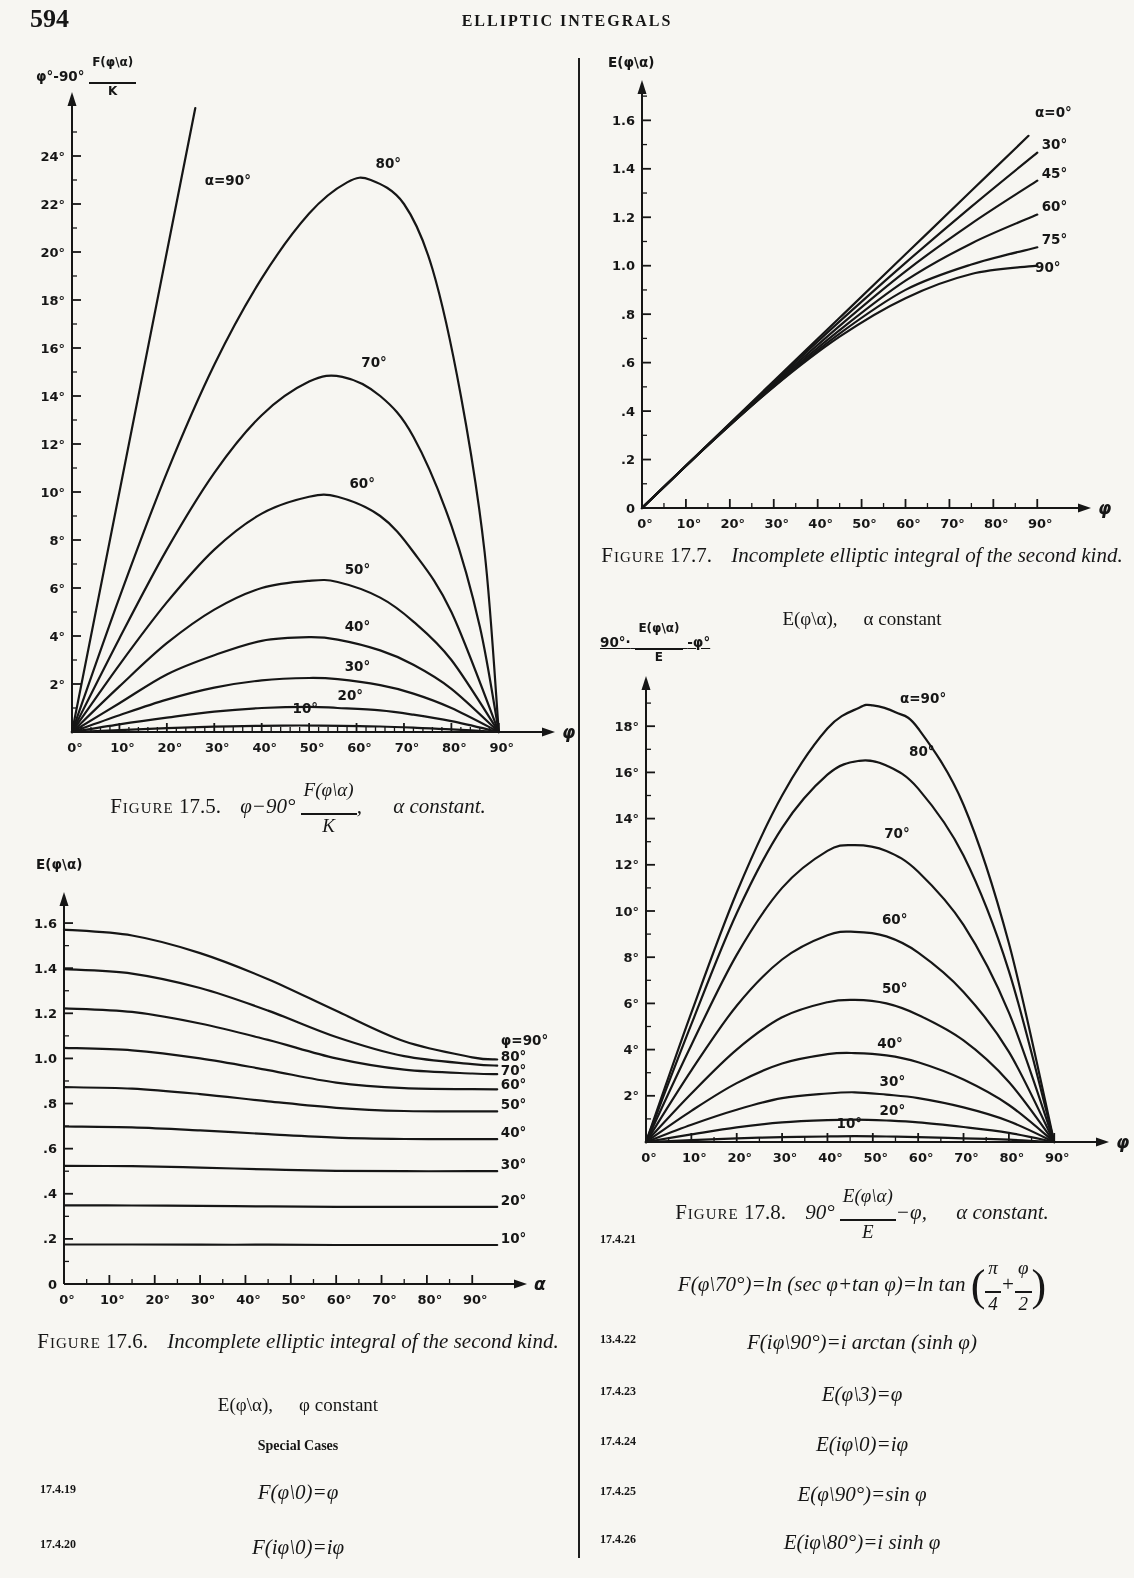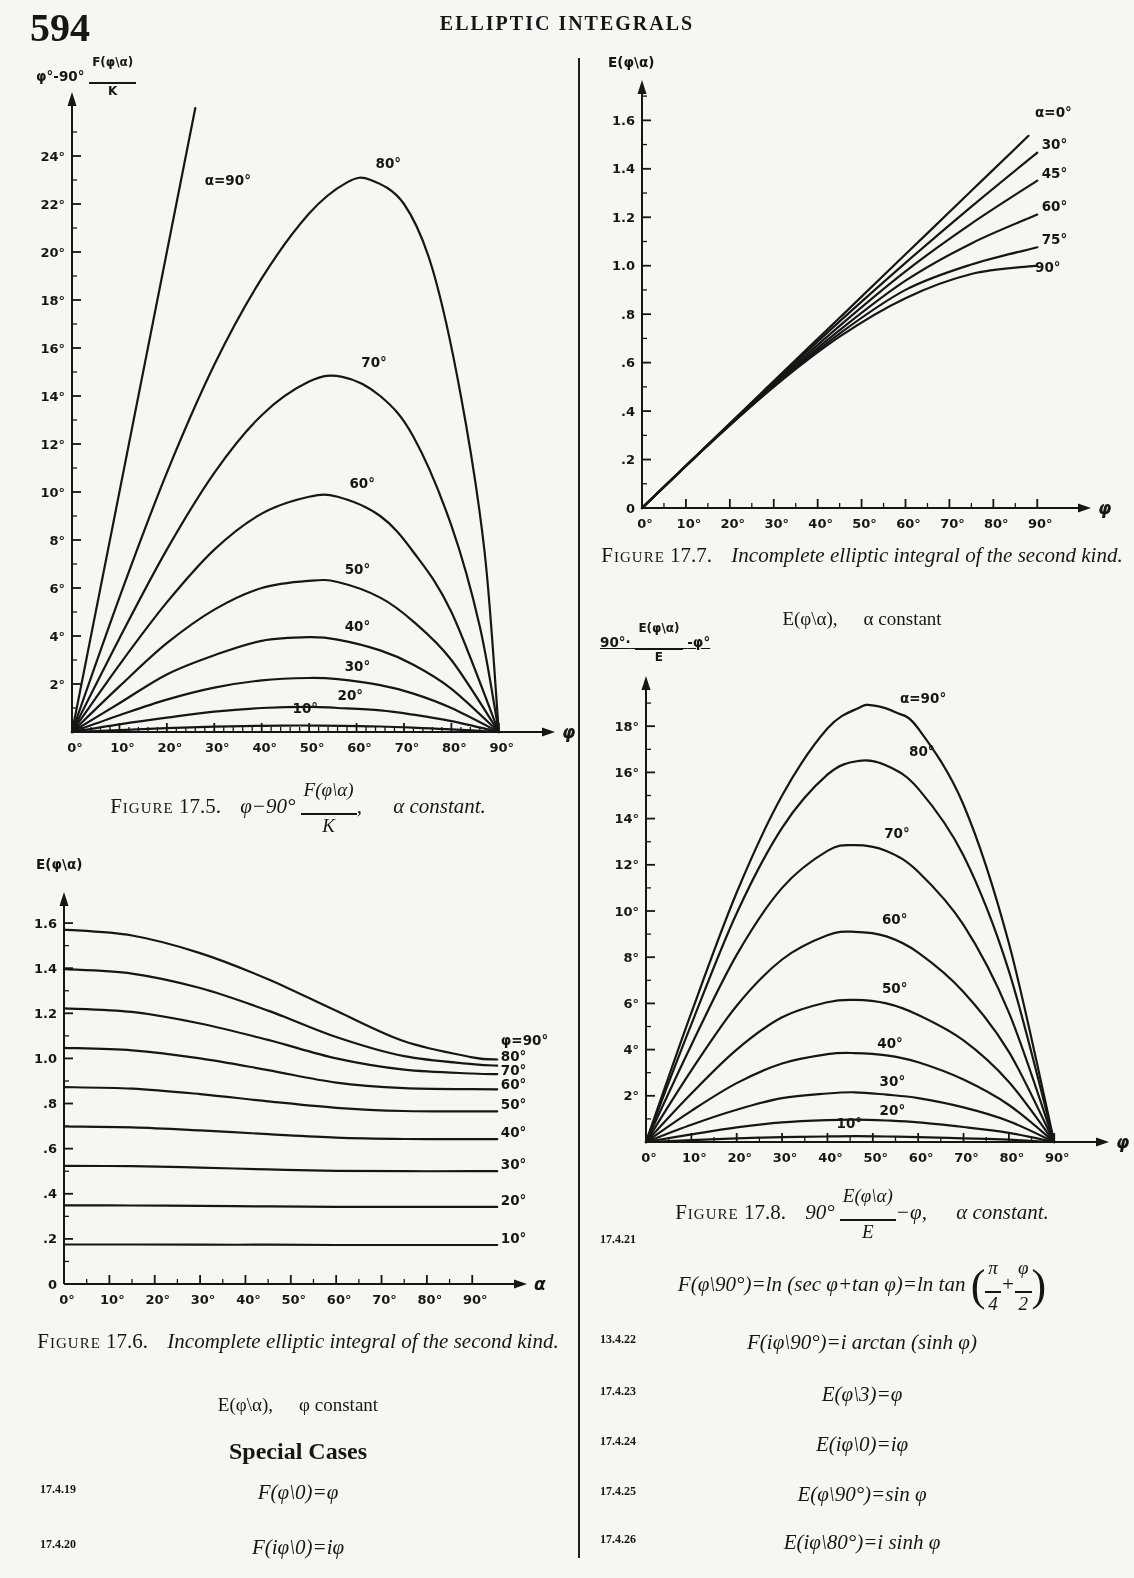--- a/index.html
+++ b/index.html
@@ -1,36 +1,36 @@
 <!DOCTYPE html>
 <html><head>
 <meta charset="utf-8">
 <style>
   html,body{margin:0;padding:0;}
   body{width:1134px;height:1578px;position:relative;background:#f7f6f2;color:#161616;
        font-family:"Liberation Serif",serif;overflow:hidden;}
-  .hdr-num{position:absolute;left:30px;top:4px;font-size:40px;font-weight:bold;}
+  .hdr-num{position:absolute;left:30px;top:4px;font-size:26px;font-weight:bold;}
   .hdr-title{position:absolute;left:0;top:12px;width:100%;text-align:center;
-             font-size:20px;font-weight:bold;letter-spacing:2px;}
+             font-size:16px;font-weight:bold;letter-spacing:2px;}
   .divider{position:absolute;left:578px;top:58px;width:2px;height:1500px;background:#1d1d1d;}
   svg{position:absolute;overflow:visible;}
   svg text{font-family:"DejaVu Sans",sans-serif;font-weight:bold;fill:#161616;}
   .ylab{position:absolute;font-family:"DejaVu Sans",sans-serif;font-weight:bold;
         font-size:13.5px;white-space:nowrap;}
   .frac{display:inline-block;vertical-align:middle;text-align:center;line-height:1.05;}
   .frac .ft{display:block;border-bottom:2px solid #161616;padding:0 3px 13px 3px;}
   .frac .fb{display:block;padding-top:1px;}
   .caption{position:absolute;text-align:center;font-size:21px;line-height:1.25;}
   .caption .figword{font-variant:small-caps;letter-spacing:1px;}
   .caption .fignum{margin-right:14px;}
   .ital{font-style:italic;}
   .mfrac{font-size:19px;font-style:italic;}
   .subcap{position:absolute;text-align:center;font-size:19px;}
   .subcap .gap{display:inline-block;width:26px;}
-  .schead{position:absolute;text-align:center;font-weight:bold;font-size:24px;}
+  .schead{position:absolute;text-align:center;font-weight:bold;font-size:14px;}
   .eqnum{position:absolute;font-weight:bold;font-size:12px;}
   .eqbody{position:absolute;text-align:center;font-size:21px;font-style:italic;}
   .bigpar{font-size:44px;font-weight:normal;vertical-align:middle;line-height:0;font-style:normal;}
 </style>
 </head>
 <body>
 
 <div class="hdr-num">594</div>
 <div class="hdr-title">ELLIPTIC INTEGRALS</div>
 <div class="divider"></div>
@@ -446,21 +446,21 @@
   <span class="ital">90°</span>
   <span class="frac mfrac">
     <span class="ft">E(φ\α)</span>
     <span class="fb">E</span>
   </span><span class="ital">−φ,</span>
   <span class="ital" style="margin-left:24px;">α constant.</span>
 </div>
 
 <div class="eqnum" style="left:600px;top:1232px;">17.4.21</div>
 <div class="eqbody" style="left:592px;top:1258px;width:540px;">
-  <span>F(φ\90°)=ln (sec φ+tan φ)=ln tan</span>
+  <span>F(φ\70°)=ln (sec φ+tan φ)=ln tan</span>
   <span class="bigpar">(</span><span class="frac mfrac"><span class="ft">π</span><span class="fb">4</span></span><span>+</span><span class="frac mfrac"><span class="ft">φ</span><span class="fb">2</span></span><span class="bigpar">)</span>
 </div>
 <div class="eqnum" style="left:600px;top:1332px;">13.4.22</div>
 <div class="eqbody" style="left:592px;top:1330px;width:540px;">F(iφ\90°)=i arctan (sinh φ)</div>
 <div class="eqnum" style="left:600px;top:1384px;">17.4.23</div>
 <div class="eqbody" style="left:592px;top:1382px;width:540px;">E(φ\3)=φ</div>
 <div class="eqnum" style="left:600px;top:1434px;">17.4.24</div>
 <div class="eqbody" style="left:592px;top:1432px;width:540px;">E(iφ\0)=iφ</div>
 <div class="eqnum" style="left:600px;top:1484px;">17.4.25</div>
 <div class="eqbody" style="left:592px;top:1482px;width:540px;">E(φ\90°)=sin φ</div>

